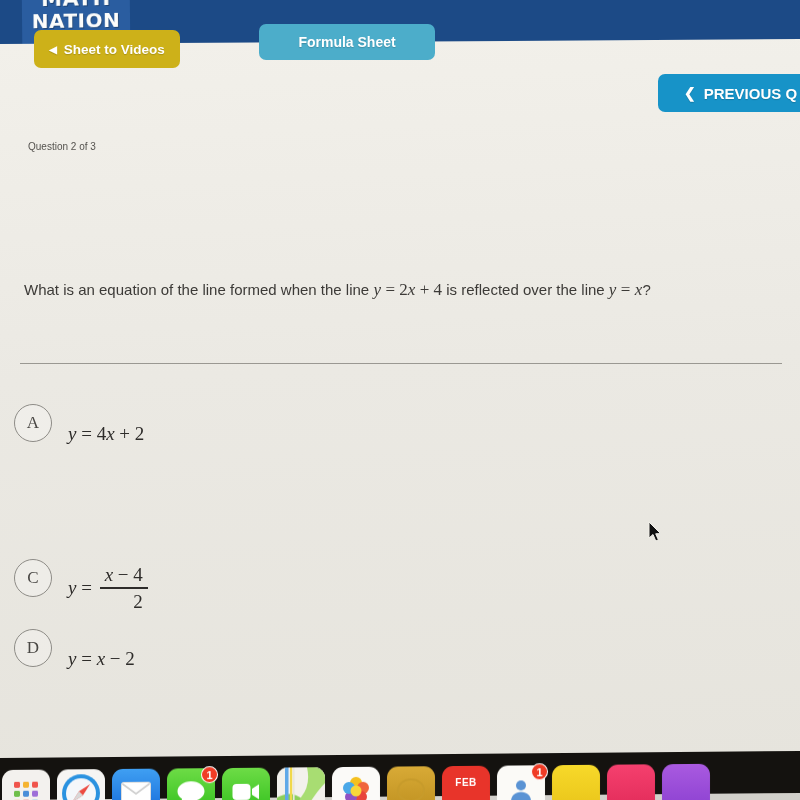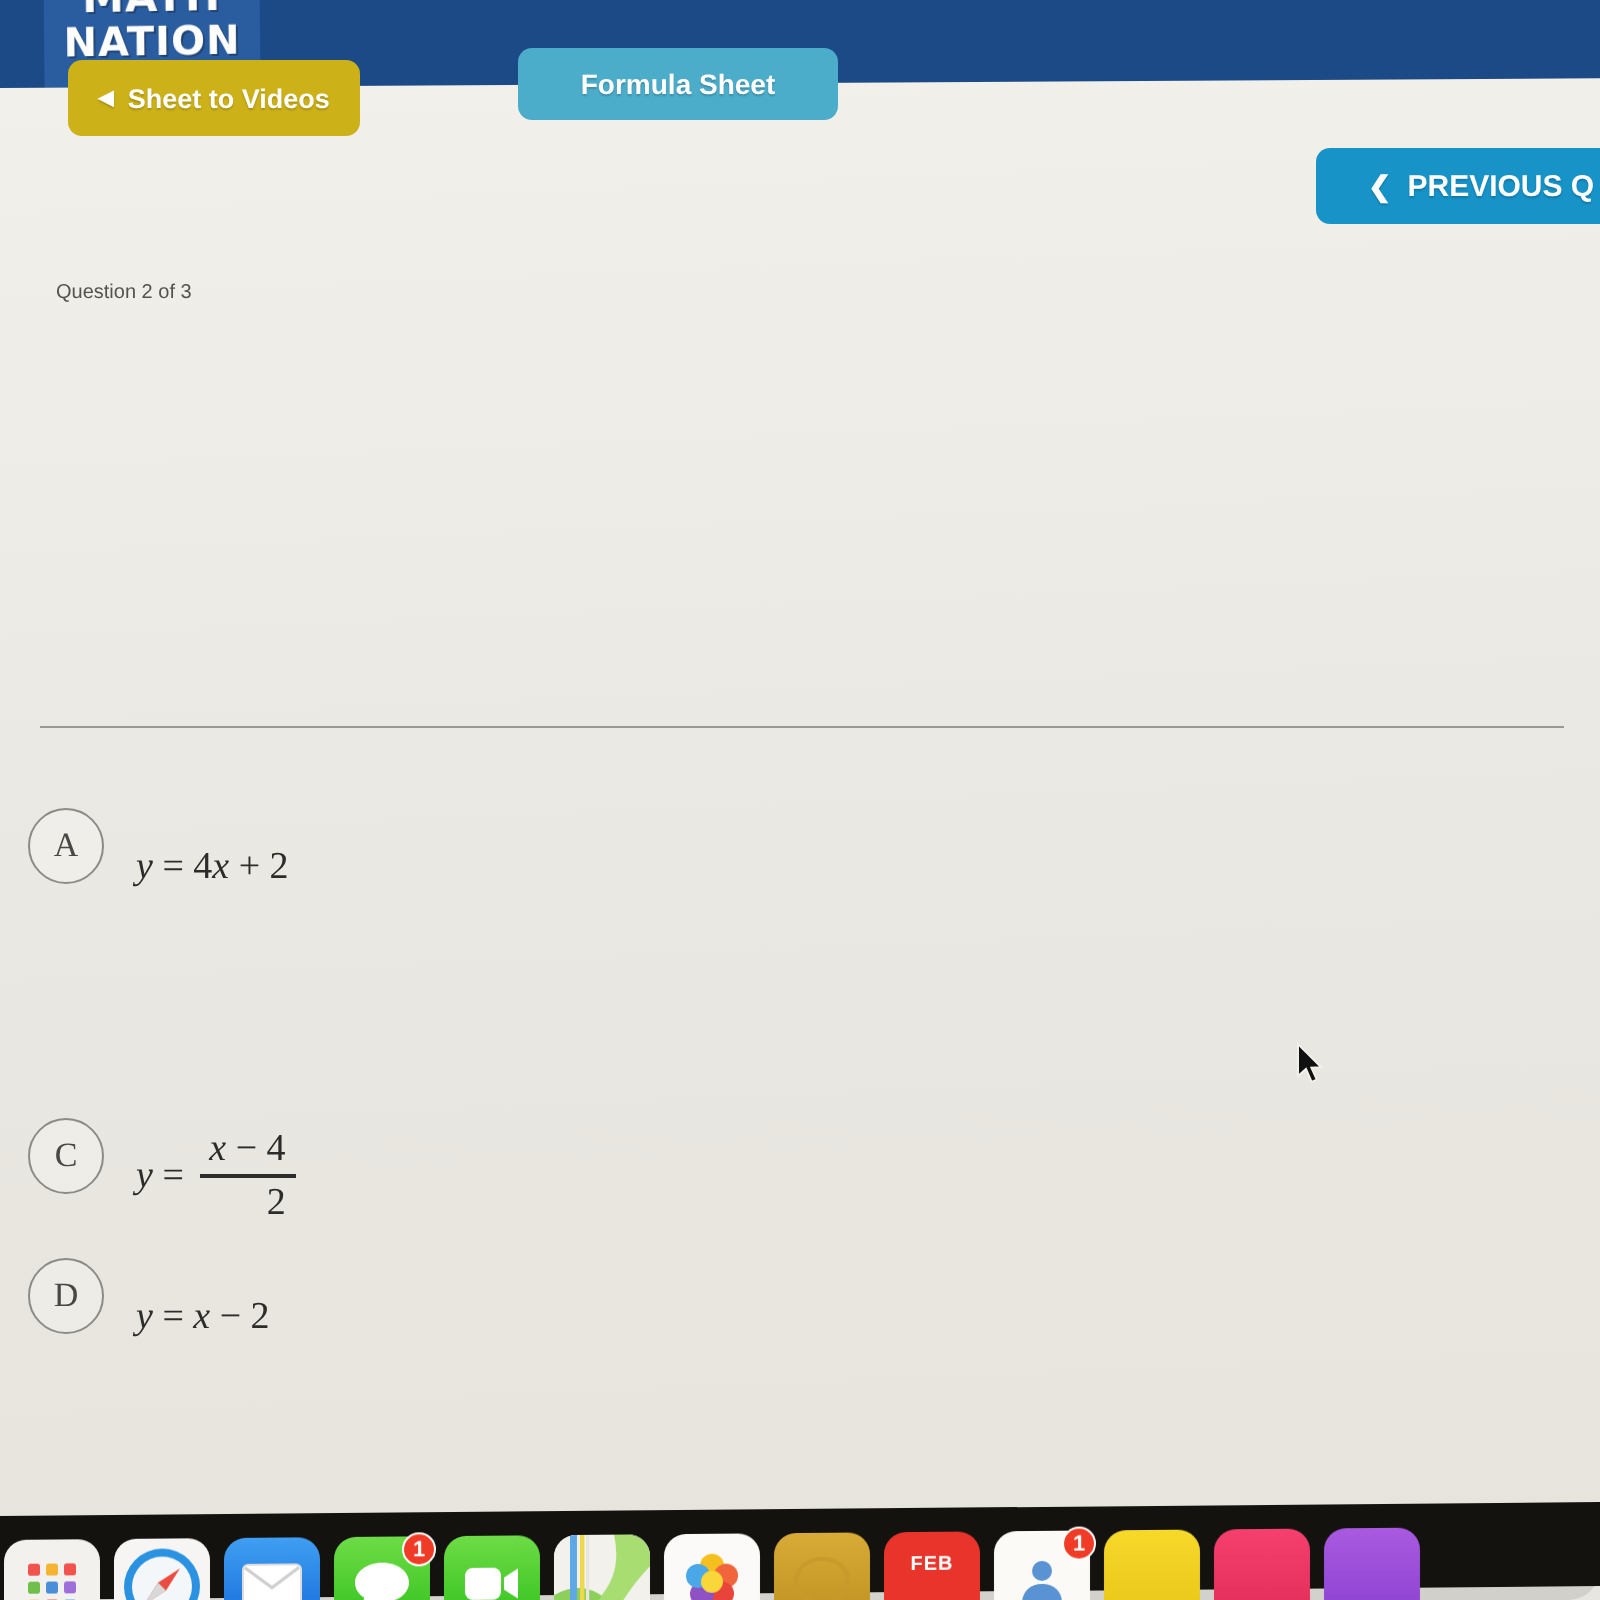--- a/index.html
+++ b/index.html
@@ -9,21 +9,20 @@
     background:#e8e6e0;
     position:relative;
   }
 
   
   #photo {
     position:absolute; inset:0;
     background:
       linear-gradient(168deg, rgba(255,255,255,0.10) 0%, rgba(0,0,0,0.05) 55%, rgba(0,0,0,0.10) 100%),
       #e9e7e1;
-    border-radius: 16px;
   }
 
   
   #site-header {
     position:absolute; left:0; top:-2px; width:800px; height:48px;
     background:#1c4a86;
     transform:skewY(-0.35deg);
     transform-origin:left top;
     overflow:hidden;
   }
@@ -69,21 +68,21 @@
     cursor:pointer;
   }
   #back-btn {
     left:34px; top:30px; width:146px; height:38px;
     background:#cdb119;
     font-size:13.5px;
     gap:7px;
   }
   #back-btn .chev { font-size:10px; position:relative; top:0px; }
   #formula-btn {
-    left:259px; top:24px; width:160px; height:36px;
+    left:259px; top:24px; width:176px; height:36px;
     background:#4cadca;
     font-size:14px;
   }
   #prev-btn {
     left:658px; top:74px; width:200px; height:38px;
     background:#1793c8;
     font-size:15px;
     gap:8px;
     justify-content:flex-start;
     padding-left:26px;
@@ -240,20 +239,23 @@
     <span>Formula Sheet</span>
   </div>
 
   <div class="btn" id="prev-btn">
     <span class="chev">❮</span>
     <span>PREVIOUS Q</span>
   </div>
 
   <div id="question-counter">Question 2 of 3</div>
 
+  <div id="prompt">
+    <span>What is an equation of the line formed when the line </span><span class="mathit">y</span><span class="mathrm"> = </span><span class="mathrm">2</span><span class="mathit">x</span><span class="mathrm"> + 4</span><span> is reflected over the line </span><span class="mathit">y</span><span class="mathrm"> = </span><span class="mathit">x</span><span>?</span>
+  </div>
 
   <div id="divider"></div>
 
   <div class="option" id="opt-a">
     <div class="bubble">
       <span>A</span>
     </div>
     <div class="opt-text">
       <span class="it">y</span><span> = 4</span><span class="it">x</span><span> + 2</span>
     </div>

